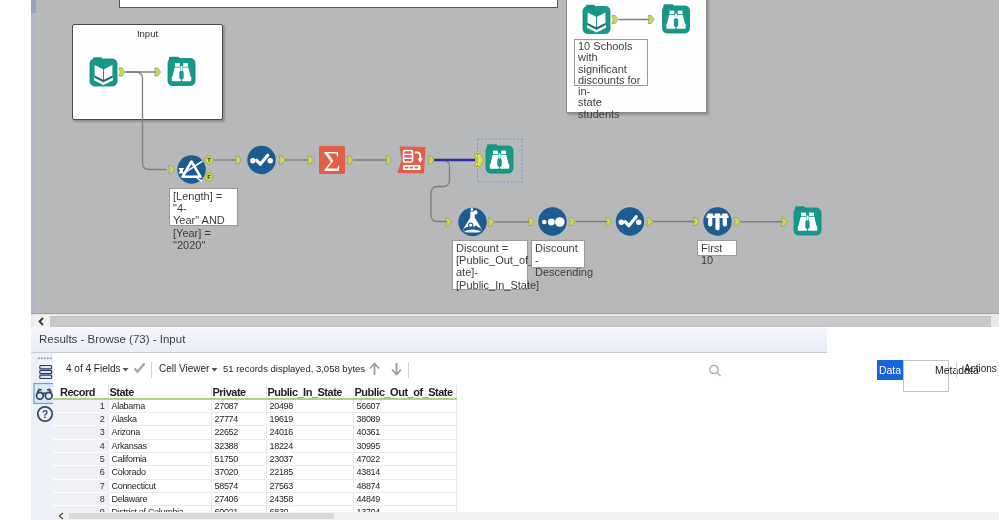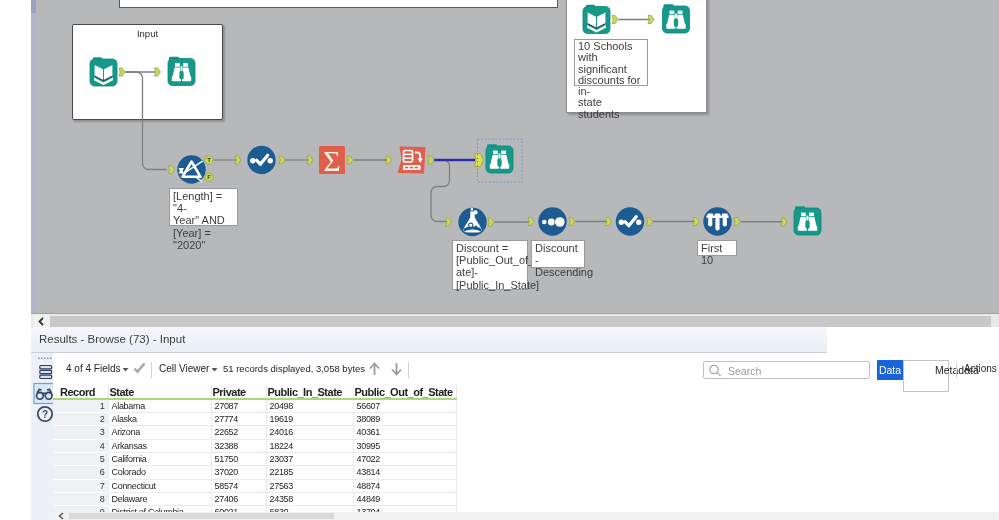--- a/index.html
+++ b/index.html
@@ -246,21 +246,20 @@
           <polygon points="0.5,1 6.5,1 3.5,4.5" fill="#555"></polygon>
         </svg>
       <span style="position:absolute; left:170px; top:10px; font-size:9.5px;">51 records displayed, 3,058 bytes</span>
       <svg width="16" height="16" style="position:absolute; left:314px; top:8px;">
           <path d="M7.5,14 V3 M3,7.5 L7.5,2.5 L12,7.5" fill="none" stroke="#9b9b9b" stroke-width="1.8"></path>
         </svg>
       <svg width="16" height="16" style="position:absolute; left:336px; top:8px;">
           <path d="M7.5,2 V13 M3,8.5 L7.5,13.5 L12,8.5" fill="none" stroke="#9b9b9b" stroke-width="1.8"></path>
         </svg>
       <div class="tsep" style="left:355px;"></div>
-      <div style="position:absolute; left:650px; top:8px; width:167px; height:18px; border:1px solid #bcc0c8; border-radius:2px; color:#999; padding:3px 0 0 24px; font-size:10.5px;">Search</div>
       <svg width="18" height="18" style="position:absolute; left:654px; top:10px;">
         <circle cx="7" cy="6.5" r="4.2" fill="none" stroke="#a8a8a8" stroke-width="1.2"></circle>
         <path d="M10.2,9.7 L13.5,13" stroke="#a8a8a8" stroke-width="1.2"></path>
       </svg>
       <div style="position:absolute; left:824px; top:7px; width:26px; height:20px; background:#1863d8; color:#fff; text-align:center; line-height:20px; font-size:10.5px;">Data</div>
       <div style="position:absolute; left:850px; top:7px; width:46px; height:32px; background:#fff; border:1px solid #c4c4c4; color:#222; text-align:center; line-height:18px; font-size:10.5px;padding-left:31px;">Metadata</div>
       <div class="tsep" style="left:903px;"></div>
       <span style="position:absolute; left:911px; top:10px;">Actions</span>
       <svg width="8" height="6" style="position:absolute; left:947px; top:14px;">
           <polygon points="0.5,1 6.5,1 3.5,4.5" fill="#555"></polygon>

